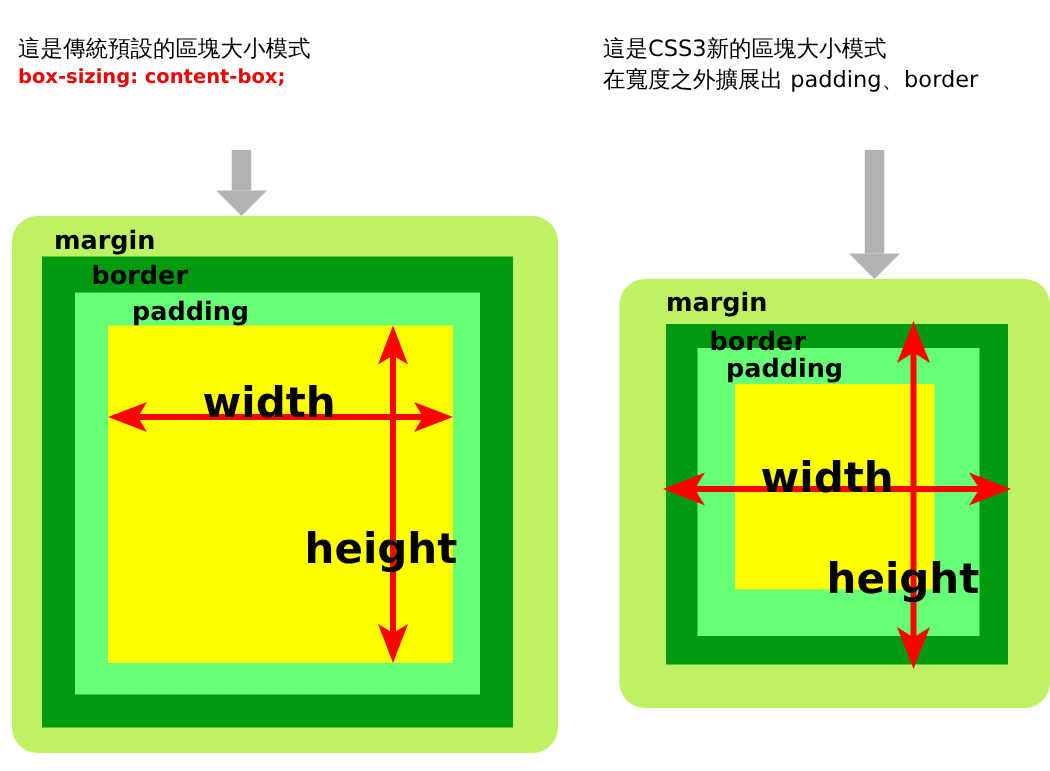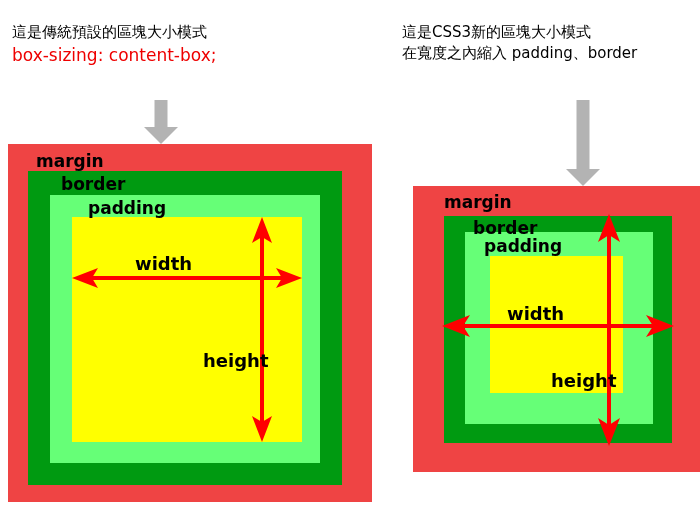--- a/index.html
+++ b/index.html
@@ -29,22 +29,22 @@
     white-space: nowrap;
   }
   .cap-line {
     display: block;
     font-size: 15px;
     color: #000000;
     letter-spacing: 0px;
   }
   .cap-line.code {
     color: #ee0000;
-    font-weight: normal;
-    font-size: 17px;
+    font-weight: bold;
+    font-size: 13px;
     letter-spacing: 0px;
   }
   .cap-line.mono-tail {
     font-size: 15px;
   }
   .cap-left  { left: 12px;  top: 22px; }
   .cap-right { left: 402px; top: 22px; }
 
   
   .guide-arrow {
@@ -65,21 +65,21 @@
     border-left: 17px solid transparent;
     border-right: 17px solid transparent;
     border-top: 17px solid #b3b3b3;
   }
 
   
   .bm {
     position: absolute;
     box-sizing: border-box;
   }
-  .bm-margin  { background: #ef4444; }
+  .bm-margin  { background: #bef264; border-radius: 17px; }
   .bm-border  { background: #009a11; text-align: center; }
   .bm-padding { background: #66ff77; }
   .bm-content { background: #ffff00; }
 
   .bm-label {
     position: absolute;
     font-weight: bold;
     color: #000000;
     font-size: 17px;
     line-height: 1;
@@ -88,39 +88,39 @@
   }
 
   
   .ruler { position: absolute; z-index: 8; }
   .ruler svg { display: block; overflow: visible; }
 
   .dim-label {
     position: absolute;
     font-weight: bold;
     color: #000000;
-    font-size: 18px;
+    font-size: 28px;
     line-height: 1;
     white-space: nowrap;
     z-index: 9;
   }
 </style>
 </head>
 <body>
 
 <div class="stage">
 
   <div class="caption cap-left">
     <span class="cap-line">這是傳統預設的區塊大小模式</span>
     <span class="cap-line code">box-sizing: content-box;</span>
   </div>
 
   <div class="caption cap-right">
     <span class="cap-line">這是CSS3新的區塊大小模式</span>
-    <span class="cap-line mono-tail">在寬度之內縮入  padding、border</span>
+    <span class="cap-line mono-tail">在寬度之外擴展出  padding、border</span>
   </div>
 
   <div class="guide-arrow" style="left:145px; top:100px; width:32px; height:44px;">
     <div class="guide-shaft" style="width:13px; height:27px;"></div>
     <div class="guide-head" style="top:27px;"></div>
   </div>
 
   <div class="guide-arrow" style="left:567px; top:100px; width:32px; height:86px;">
     <div class="guide-shaft" style="width:13px; height:69px;"></div>
     <div class="guide-head" style="top:69px;"></div>

